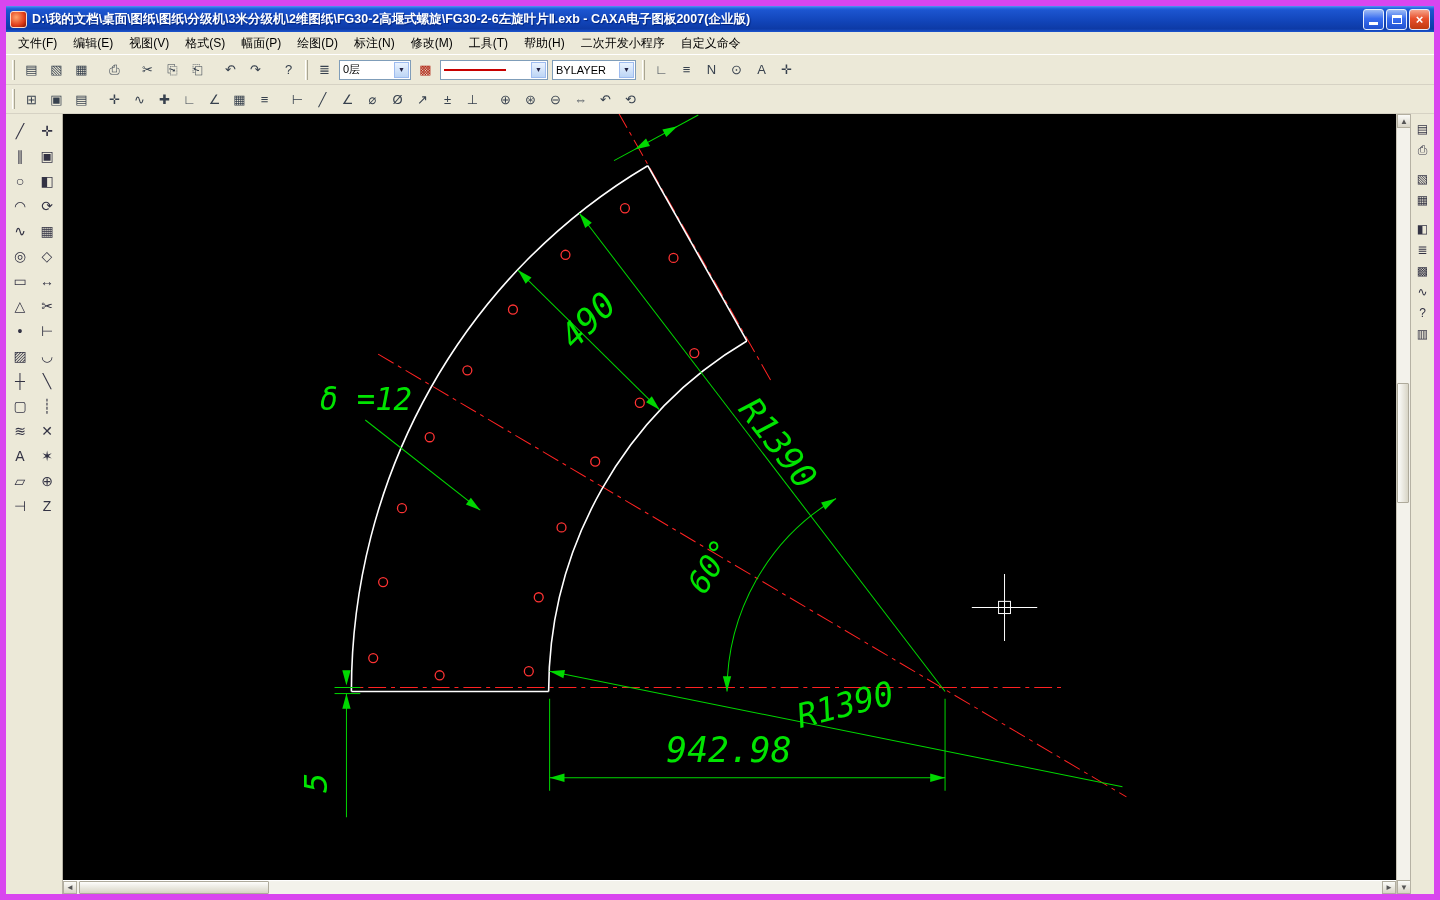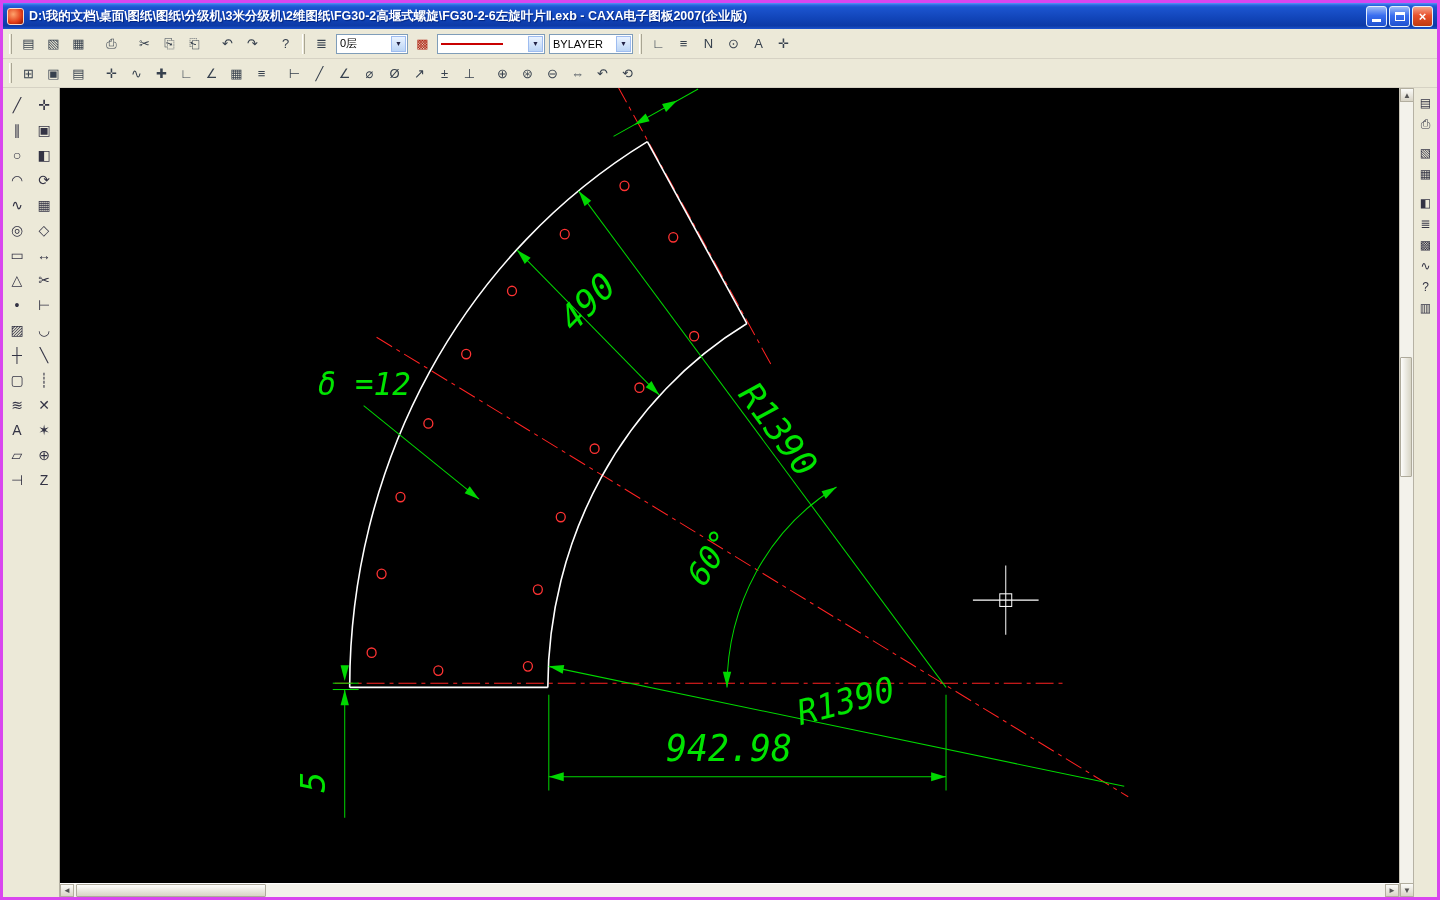--- a/index.html
+++ b/index.html
@@ -1,18 +1,18 @@
 <!DOCTYPE html>
 <html><head>
 <meta charset="utf-8">
 <style>
   *{margin:0;padding:0;box-sizing:border-box}
   html,body{width:1440px;height:900px;overflow:hidden}
   body{font-family:"Liberation Sans",sans-serif;font-size:12px;background:#ece9d8;color:#000}
-  .window{width:1440px;height:900px;display:flex;flex-direction:column;border:3px solid #d946ef}
+  .window{width:1440px;height:900px;display:flex;flex-direction:column;border:6px solid #d946ef}
   
   .titlebar{height:26px;flex:0 0 26px;display:flex;align-items:center;padding:0 4px;
     background:linear-gradient(180deg,#5a96f2 0%,#2a68e2 8%,#1c55d0 16%,#1144b8 60%,#0d3aa6 88%,#1c55d0 100%);color:#fff}
   .app-icon{width:17px;height:17px;border-radius:3px;margin-right:5px;
     background:radial-gradient(circle at 35% 35%,#ffa36c,#e23c18 60%,#7e1200);border:1px solid #ffd9c4}
   .title-text{flex:1;font-size:12.5px;font-weight:bold;white-space:nowrap;overflow:hidden;text-shadow:1px 1px 1px #00237d}
   .winbtns{display:flex;gap:2px}
   .winbtn{width:21px;height:21px;border-radius:3px;border:1px solid #e6eefc;display:flex;align-items:center;justify-content:center;
     color:#fff;font-weight:bold;font-size:13px;background:linear-gradient(180deg,#9dbbf5,#3a6ef0 45%,#1f51cf)}
   .winbtn.close{background:linear-gradient(180deg,#f5a58c,#e8502c 45%,#c03a10)}
@@ -77,20 +77,34 @@
       <div class="winbtn">
           <span class="min-glyph"></span>
         </div>
       <div class="winbtn">
           <span class="restore-glyph"></span>
         </div>
       <div class="winbtn close">×</div>
     </div>
   </div>
 
+  <div class="menubar">
+      <div class="menu-item">文件(F)</div>
+      <div class="menu-item">编辑(E)</div>
+      <div class="menu-item">视图(V)</div>
+      <div class="menu-item">格式(S)</div>
+      <div class="menu-item">幅面(P)</div>
+      <div class="menu-item">绘图(D)</div>
+      <div class="menu-item">标注(N)</div>
+      <div class="menu-item">修改(M)</div>
+      <div class="menu-item">工具(T)</div>
+      <div class="menu-item">帮助(H)</div>
+      <div class="menu-item">二次开发小程序</div>
+      <div class="menu-item">自定义命令</div>
+    </div>
 
   <div class="toolbar tb1">
     <div class="handle"></div>
     <div class="strip">
         <div class="tbtn">▤</div>
         <div class="tbtn">▧</div>
         <div class="tbtn">▦</div>
         <div class="tbtn" style="margin-left: 8px;">⎙</div>
         <div class="tbtn" style="margin-left: 8px;">✂</div>
         <div class="tbtn">⎘</div>

